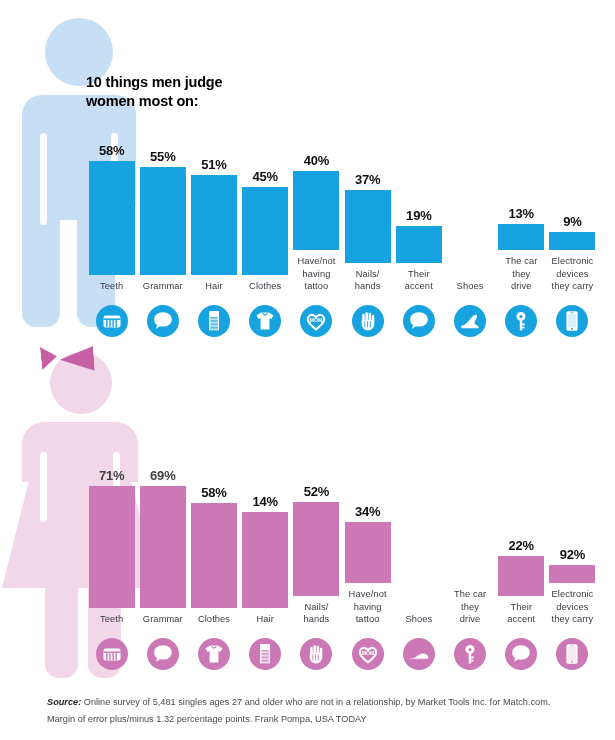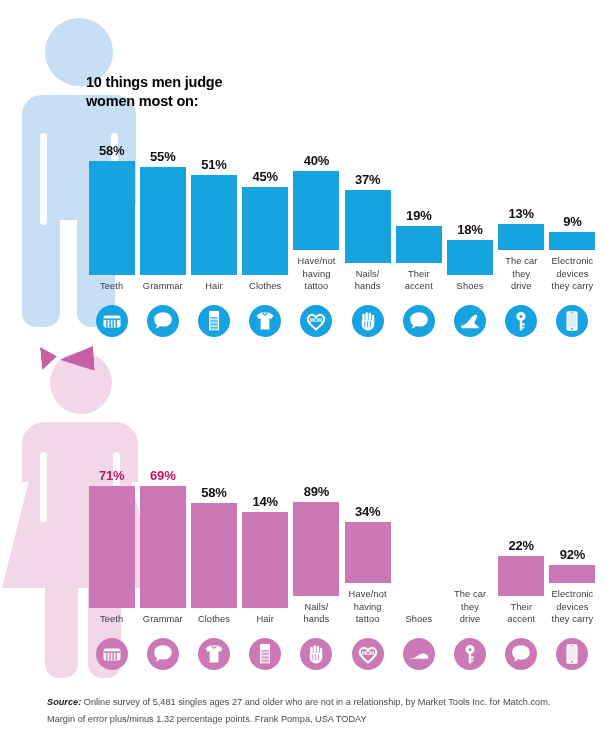--- a/index.html
+++ b/index.html
@@ -52,21 +52,21 @@
   #chart-women{left:86px;top:443px;width:512px;height:232px;}
 
   .cols{display:flex;align-items:flex-end;width:100%;}
   .col{flex:1 1 0;display:flex;flex-direction:column;align-items:center;min-width:0;}
 
   .barwrap{width:100%;display:flex;flex-direction:column;align-items:center;justify-content:flex-end;}
   #chart-men .barwrap{height:140px;}
   #chart-women .barwrap{height:140px;}
 
   .val{font-weight:bold;font-size:13px;color:#111111;margin-bottom:3px;letter-spacing:-0.2px;}
-  .val.onlight{color:#be185d;}
+  .val.onlight{color:#404040;}
 
   .bar{width:46px;}
   #chart-men .bar{background:#17a3e0;}
   #chart-women .bar{background:#cc78b6;}
 
   .cat{
     font-size:9.3px;line-height:1.35;color:#3a3a44;text-align:center;
     margin-top:5px;width:56px;white-space:pre-line;letter-spacing:0.1px;
   }
 
@@ -161,24 +161,20 @@
         </div>
         <div class="col">
           <div class="barwrap">
             <div class="val">19%</div>
             <div class="bar" style="height: 37px; background: rgb(23, 163, 224);"></div>
           </div>
           <div class="cat">Their
 accent</div>
         </div>
         <div class="col">
-          <div class="barwrap">
-            <div class="val">18%</div>
-            <div class="bar" style="height: 35px; background: rgb(23, 163, 224);"></div>
-          </div>
           <div class="cat">Shoes</div>
         </div>
         <div class="col">
           <div class="barwrap">
             <div class="val">13%</div>
             <div class="bar" style="height: 26px; background: rgb(23, 163, 224);"></div>
           </div>
           <div class="cat">The car
 they
 drive</div>
@@ -325,21 +321,21 @@
         </div>
         <div class="col">
           <div class="barwrap">
             <div class="val">14%</div>
             <div class="bar" style="height: 96px; background: rgb(204, 120, 182);"></div>
           </div>
           <div class="cat">Hair</div>
         </div>
         <div class="col">
           <div class="barwrap">
-            <div class="val">89%</div>
+            <div class="val">52%</div>
             <div class="bar" style="height: 94px; background: rgb(204, 120, 182);"></div>
           </div>
           <div class="cat">Nails/
 hands</div>
         </div>
         <div class="col">
           <div class="barwrap">
             <div class="val">34%</div>
             <div class="bar" style="height: 61px; background: rgb(204, 120, 182);"></div>
           </div>

